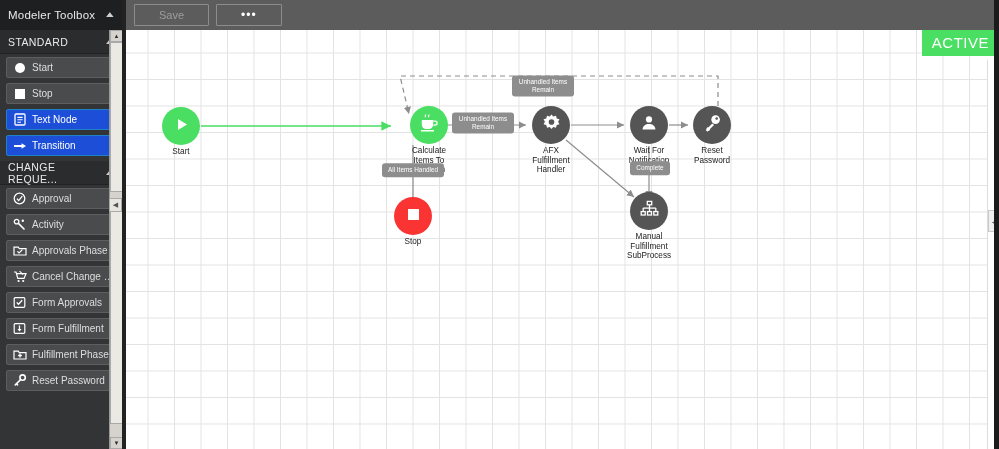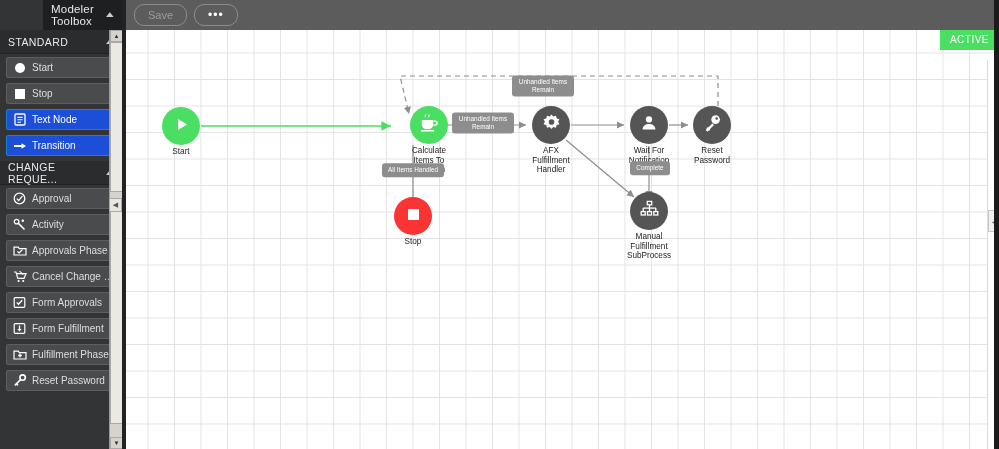--- a/index.html
+++ b/index.html
@@ -15,21 +15,21 @@
   #sidebar {
     position: absolute; left: 0; top: 0;
     width: 122px; height: 449px;
     background: #333436;
     overflow: hidden;
   }
   #sidebar-title {
     height: 30px; background: #1e1f21;
     display: flex; align-items: center;
     padding: 0 8px;
-    color: #e8e8e8; font-size: 11.5px; letter-spacing: .2px; margin-left: 43px;
+    color: #e8e8e8; font-size: 11.5px; letter-spacing: .2px;
   }
   #sidebar-title .t { flex: 1; }
   .caret {
     font-size: 8px; color: #cfcfcf; line-height: 1;
     transform: scaleX(1.6); display: inline-block;
   }
   .group-header {
     height: 24px; background: #2b2c2e;
     display: flex; align-items: center;
     padding: 0 8px;
@@ -94,22 +94,22 @@
     background: #5b5c5b;
     display: flex; align-items: center;
     padding-left: 8px;
   }
   .tb-btn {
     height: 22px; min-width: 40px;
     border: 1px solid #8b8c8b;
     background: transparent;
     color: #9d9e9d; font-size: 11px;
     display:flex; align-items:center; justify-content:center;
-    padding: 0 13px; margin-right: 7px;
-    border-radius: 10px; cursor: default;
+    padding: 0 24px; margin-right: 7px;
+    border-radius: 1px; cursor: default;
     font-family: "Liberation Sans", sans-serif;
   }
   .tb-btn.enabled { color: #ffffff; cursor: pointer; }
   .dots { letter-spacing: 1px; font-size: 12px; line-height: 1; }
 
   
   #canvas {
     position: absolute; left: 126px; top: 30px;
     width: 873px; height: 419px;
     background-color: #ffffff;
@@ -141,21 +141,21 @@
     font-size: 6.4px; line-height: 7.6px;
     text-align: center;
     border-radius: 3px;
     padding: 3px 4px;
     white-space: pre-line;
     transform: translate(-50%, -50%);
   }
   .badge-active {
     position: absolute; right: 0; top: 0;
     background: #4ade62; color: #ffffff;
-    font-size: 10px; letter-spacing: .5px;
+    font-size: 15px; letter-spacing: .5px;
     padding: 4px 10px 5px 10px;
   }
 
   
   #vscroll {
     position: absolute; right: 0; top: 30px;
     width: 12px; height: 419px;
     background: #ffffff; border-left: 1px solid #ddd;
   }
   #vscroll .thumb {

